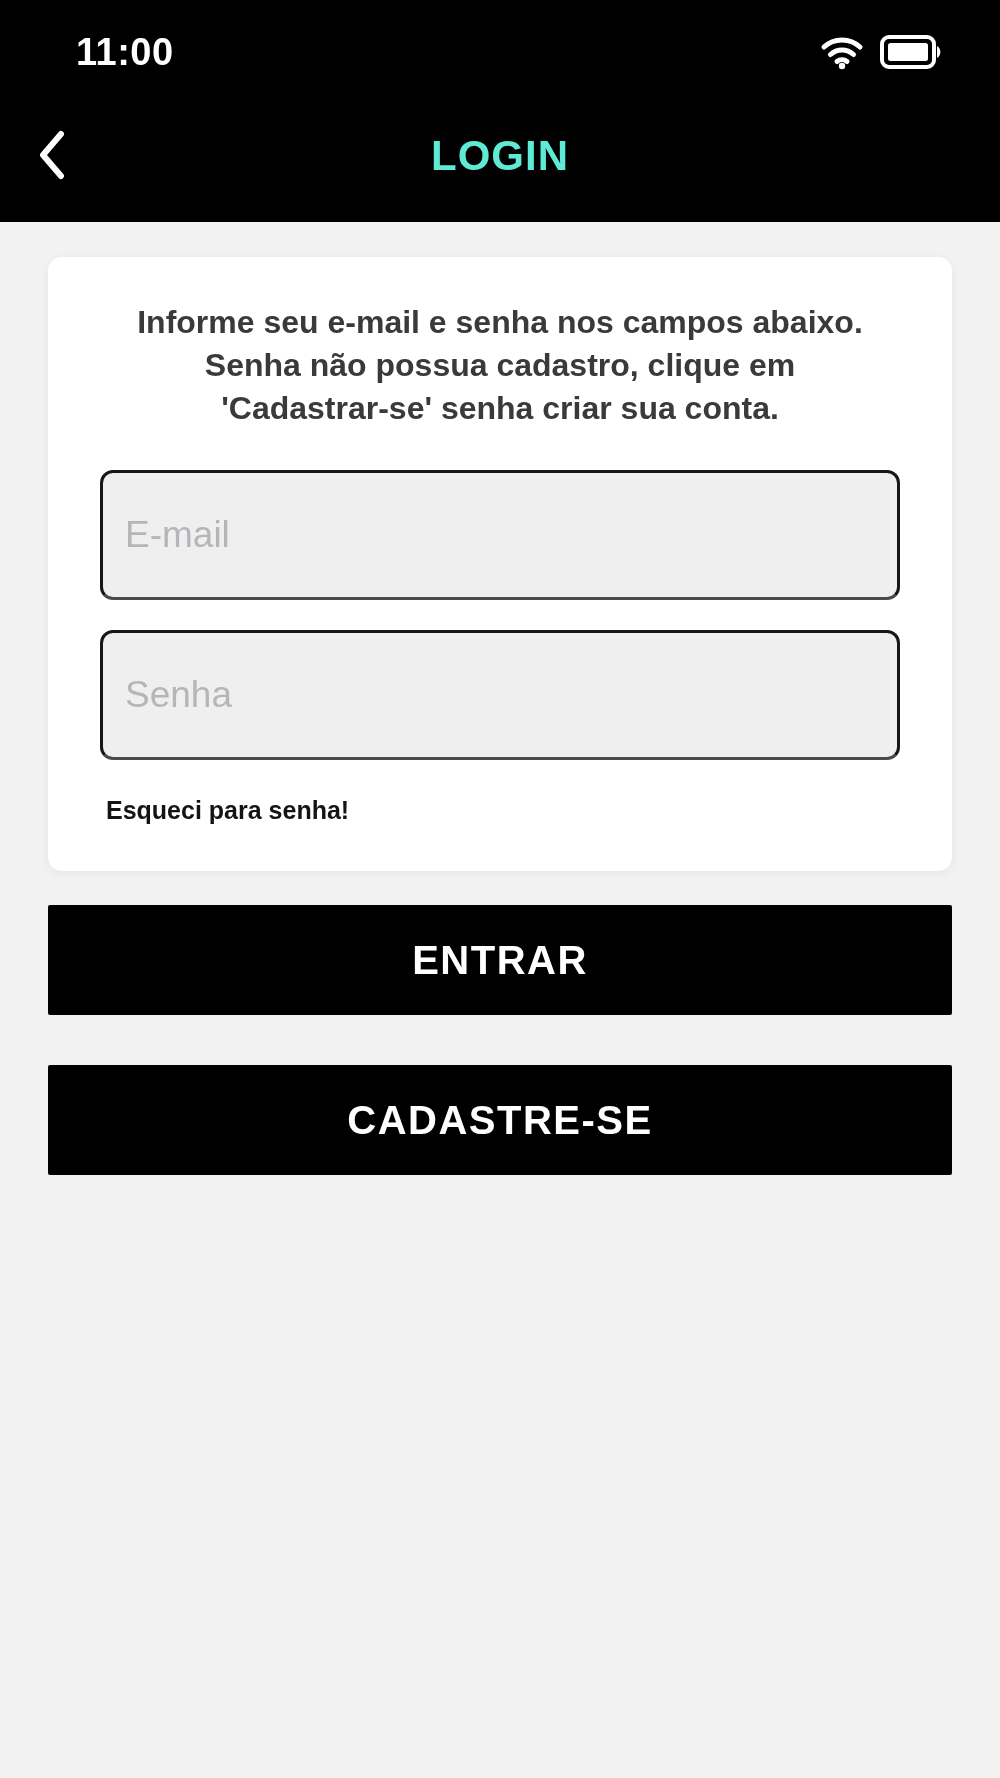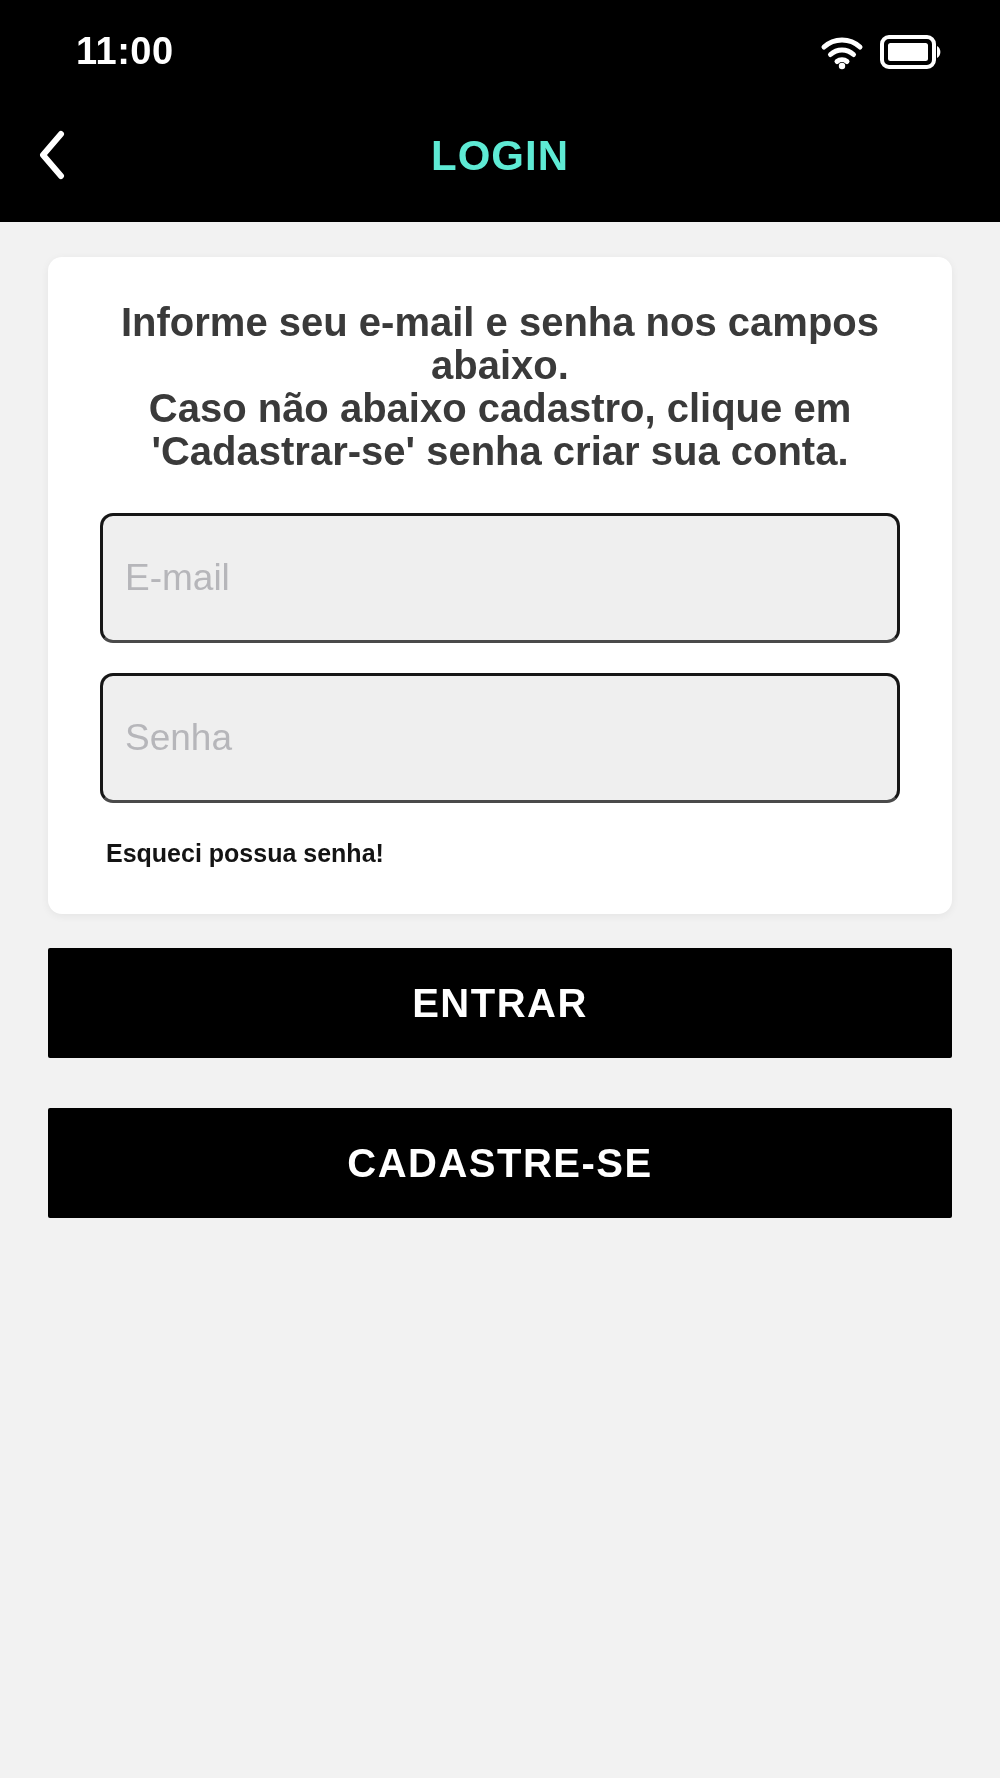--- a/index.html
+++ b/index.html
@@ -17,20 +17,21 @@
   }
 
   
   .topbar {
     background: #000000;
     height: 222px;
     color: #ffffff;
   }
   .status-row {
     display: flex;
+    align-items: center;
     justify-content: space-between;
     padding: 30px 58px 0 76px;
     height: 74px;
   }
   .status-time {
     font-size: 38px;
     font-weight: 700;
     letter-spacing: 0.5px;
   }
   .status-icons {
@@ -72,21 +73,21 @@
   
   .card {
     margin: 35px 48px 0;
     background: #ffffff;
     border-radius: 14px;
     padding: 44px 40px 46px;
     box-shadow: 0 2px 8px rgba(0,0,0,0.06);
   }
   .instructions {
     text-align: center;
-    font-size: 40px;
+    font-size: 32px;
     line-height: 43px;
     font-weight: 700;
     color: #3a3a3a;
     margin-bottom: 40px;
   }
   .instructions span { display: block; }
   .field-wrap { padding: 0 12px; }
   .text-field {
     display: block;
     width: 100%;
@@ -170,29 +171,29 @@
         </span>
       </button>
       <div class="nav-title">LOGIN</div>
     </div>
 
   </div>
 
   <div class="card">
     <div class="instructions">
       <span>Informe seu e-mail e senha nos campos abaixo.</span>
-      <span>Caso não abaixo cadastro, clique em</span>
+      <span>Senha não possua cadastro, clique em</span>
       <span>'Cadastrar-se' senha criar sua conta.</span>
     </div>
 
     <div class="field-wrap">
       <input class="text-field" type="text" placeholder="E-mail" style="">
       <input class="text-field" type="password" placeholder="Senha" style="">
     </div>
 
-    <button class="forgot-link">Esqueci possua senha!</button>
+    <button class="forgot-link">Esqueci para senha!</button>
   </div>
 
   <button class="action-btn">ENTRAR</button>
 
   <button class="action-btn">CADASTRE-SE</button>
 
 </div>
 
 </body></html>

